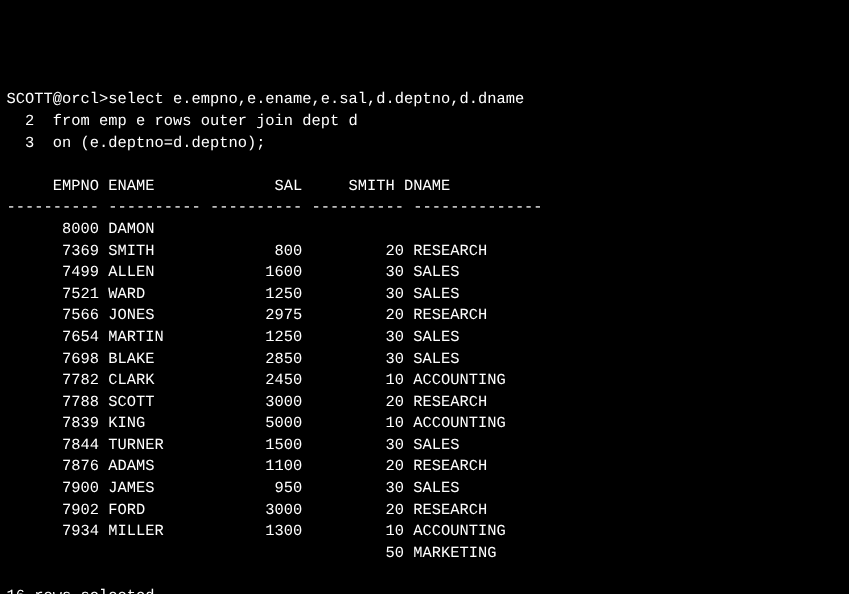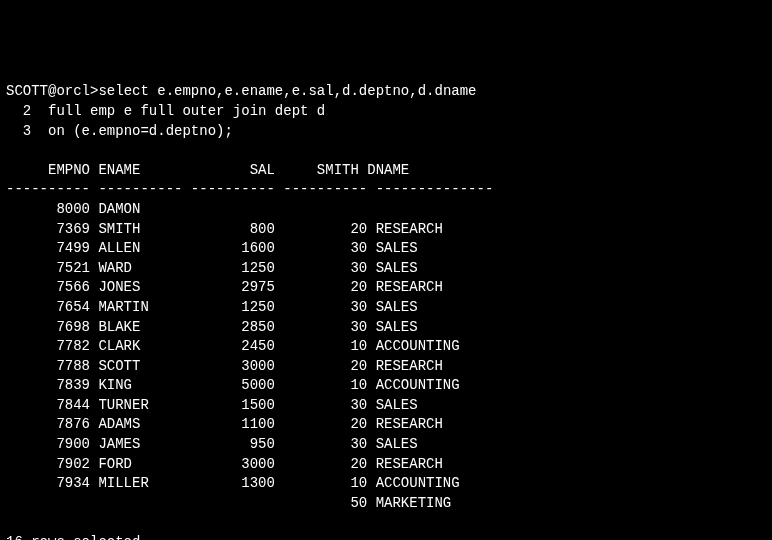--- a/index.html
+++ b/index.html
@@ -15,22 +15,22 @@
     .terminal {
       white-space: pre;
     }
   </style>
 </head>
 <body>
 
 
 
 <div class="terminal"><span><span>SCOTT@orcl&gt;</span><span>select e.empno,e.ename,e.sal,d.deptno,d.dname</span></span>
-<span><span>  2  </span><span>full emp e full outer join dept d</span></span>
-<span><span>  3  </span><span>on (e.empno=d.deptno);</span></span>
+<span><span>  2  </span><span>from emp e rows outer join dept d</span></span>
+<span><span>  3  </span><span>on (e.deptno=d.deptno);</span></span>
 
 <span id="header-line">     EMPNO ENAME             SAL     SMITH DNAME</span>
 <span id="sep-line">---------- ---------- ---------- ---------- --------------</span>
 <span id="rows-block">      8000 DAMON                            
       7369 SMITH             800         20 RESEARCH
       7499 ALLEN            1600         30 SALES
       7521 WARD             1250         30 SALES
       7566 JONES            2975         20 RESEARCH
       7654 MARTIN           1250         30 SALES
       7698 BLAKE            2850         30 SALES

